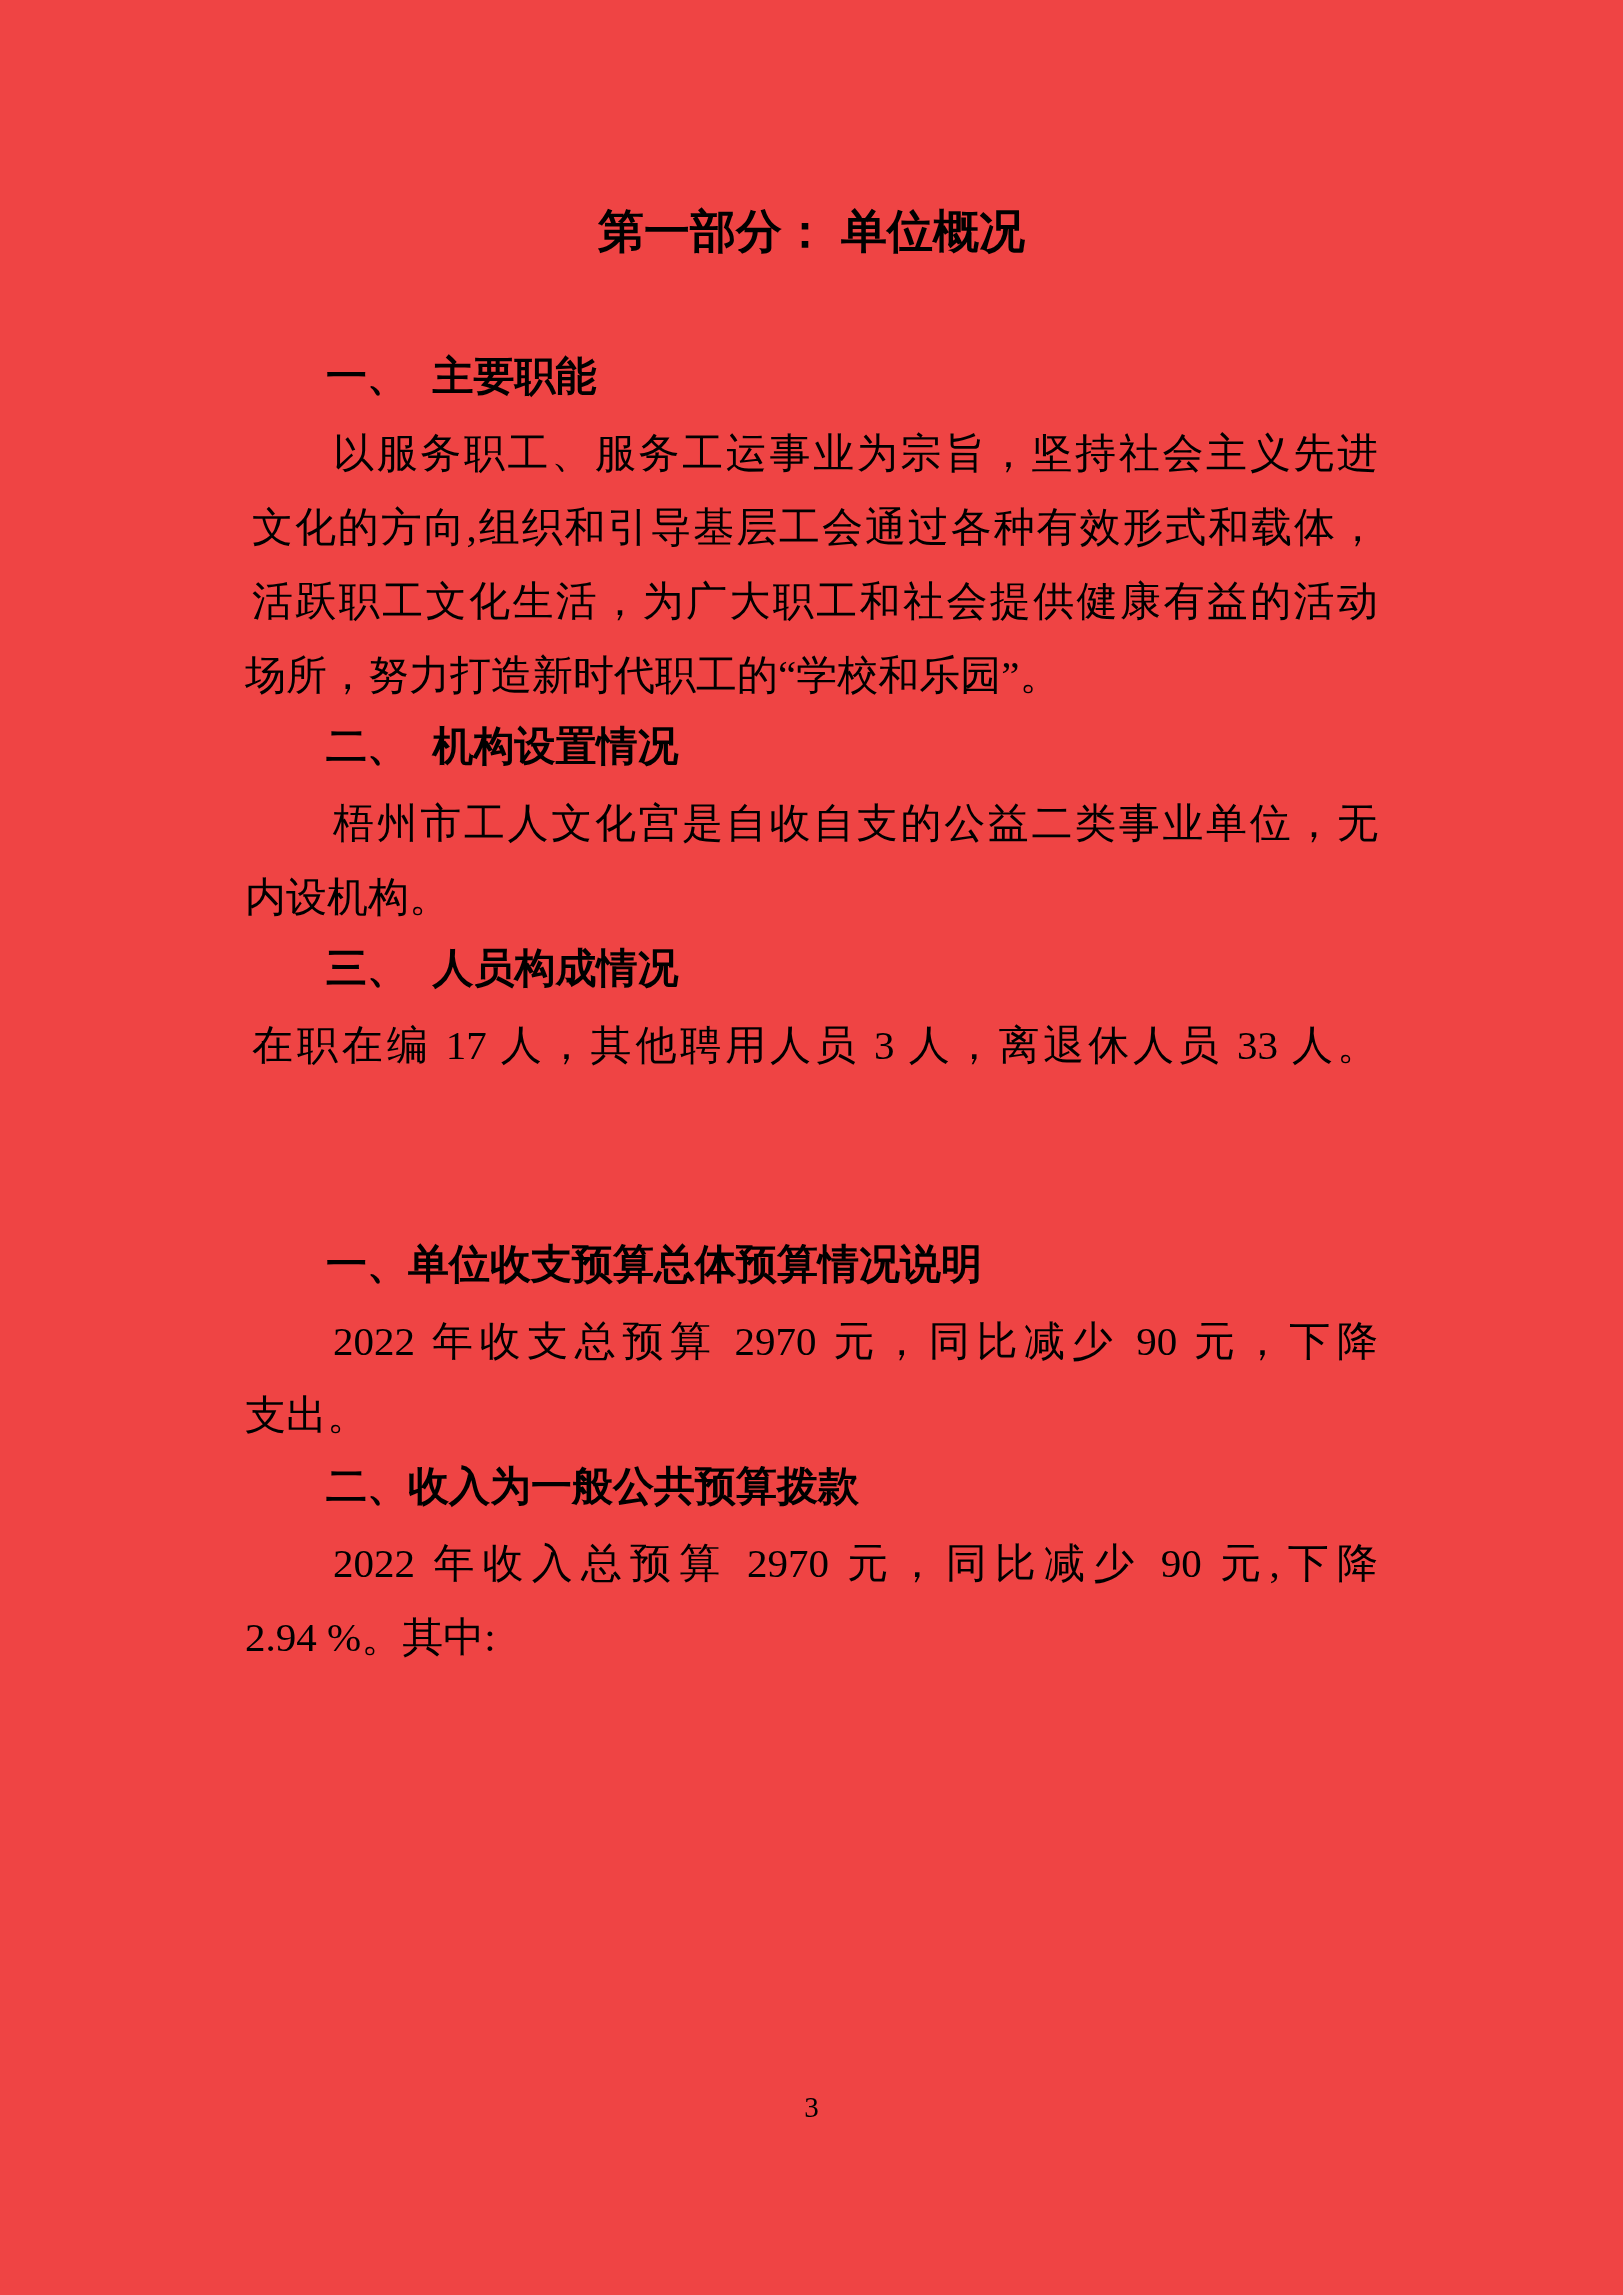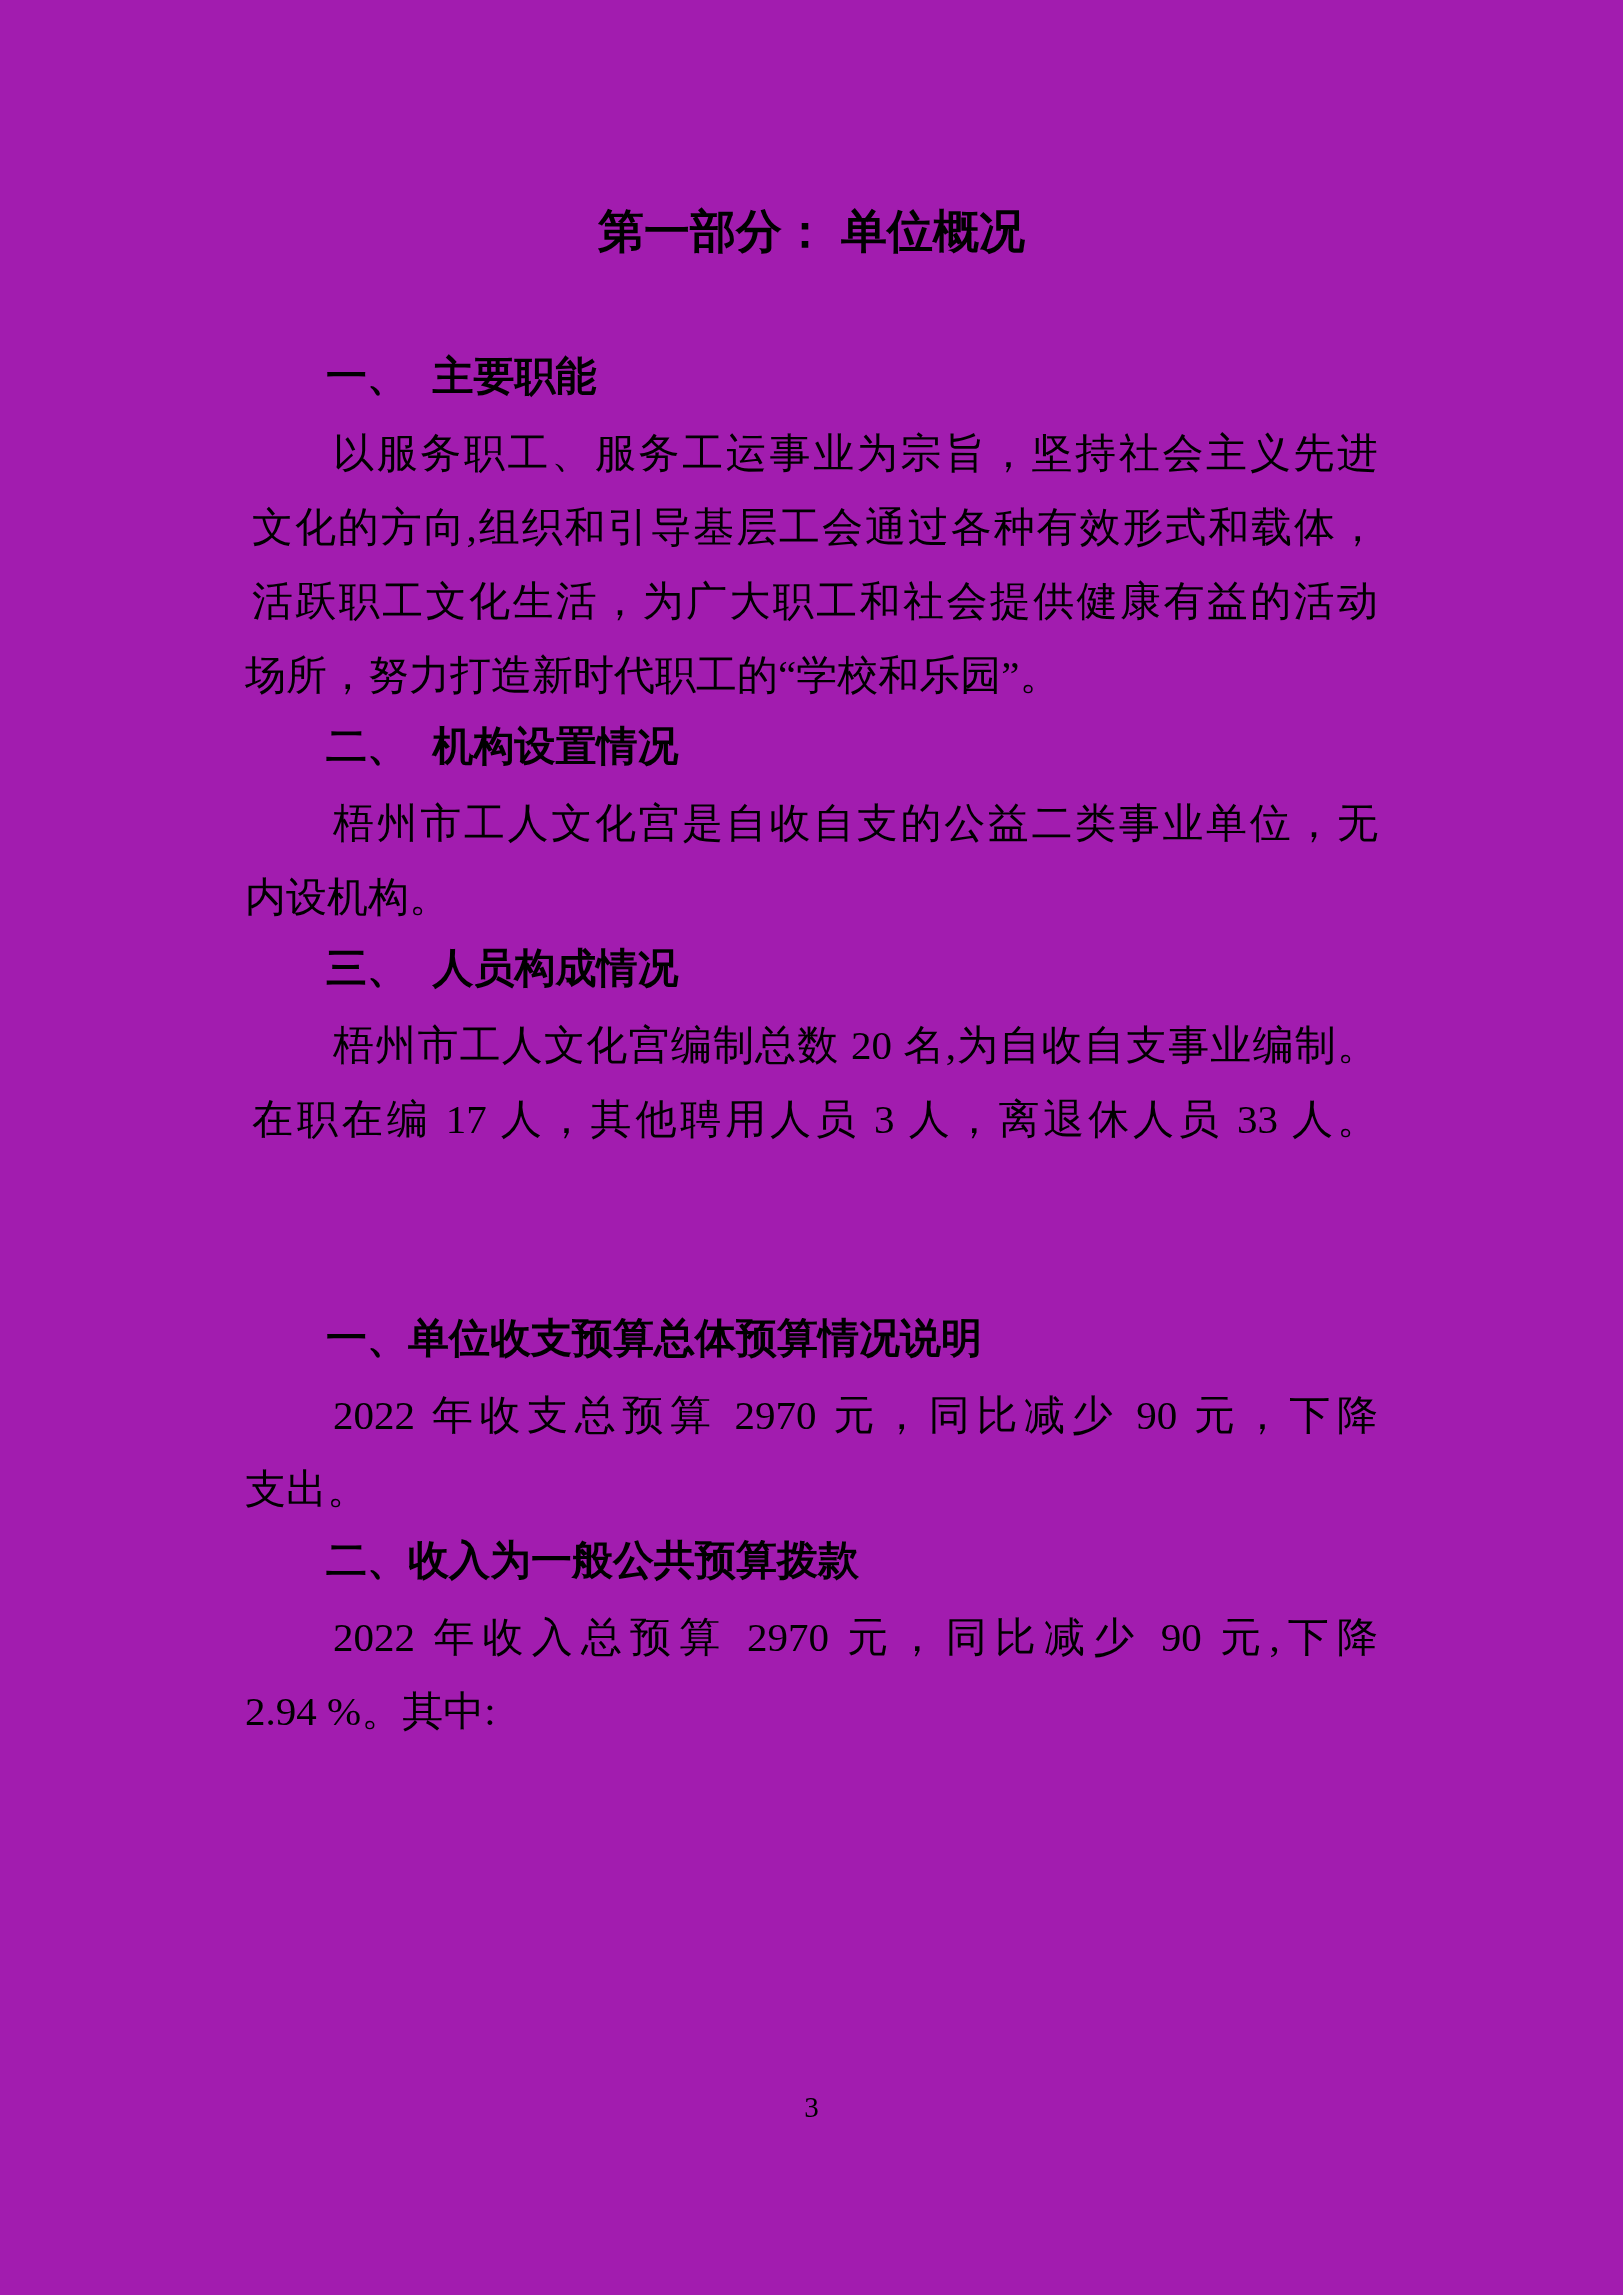--- a/index.html
+++ b/index.html
@@ -1,20 +1,20 @@
 <!DOCTYPE html>
 <html style="font-size:10.5px"><head>
 <meta charset="utf-8">
 <style>
   html,body{margin:0;padding:0;background:#ffffff;}
   .page{
     position:relative;
     width:1623px;
     height:2295px;
-    background:#a21caf;
+    background:#ef4444;
     box-sizing:border-box;
     padding:194px 245px 0 245px;
     color:#000;
     font-family:"Liberation Serif","DejaVu Serif",serif;
   }
   .line{
     height:74px;
     line-height:74px;
     font-size:41px;
     white-space:normal;
@@ -62,21 +62,20 @@
   <div class="line indent just">以服务职工、服务工运事业为宗旨，坚持社会主义先进</div>
   <div class="line just">文化的方向,组织和引导基层工会通过各种有效形式和载体，</div>
   <div class="line just">活跃职工文化生活，为广大职工和社会提供健康有益的活动</div>
   <div class="line">场所，努力打造新时代职工的“学校和乐园”。</div>
 
   <div class="line heading">二、 机构设置情况</div>
   <div class="line indent just">梧州市工人文化宫是自收自支的公益二类事业单位，无</div>
   <div class="line">内设机构。</div>
 
   <div class="line heading">三、 人员构成情况</div>
-  <div class="line indent just">梧州市工人文化宫编制总数 20 名,为自收自支事业编制。</div>
   <div class="line just">在职在编 17 人，其他聘用人员 3 人，离退休人员 33 人。</div>
 
   <div class="line blank"></div>
   <div class="line blank"></div>
 
   <div class="line heading">一、单位收支预算总体预算情况说明</div>
   <div class="line indent just">2022 年收支总预算 2970 元，同比减少 90 元，下降</div>
   <div class="line">支出。</div>
 
   <div class="line heading">二、收入为一般公共预算拨款</div>

